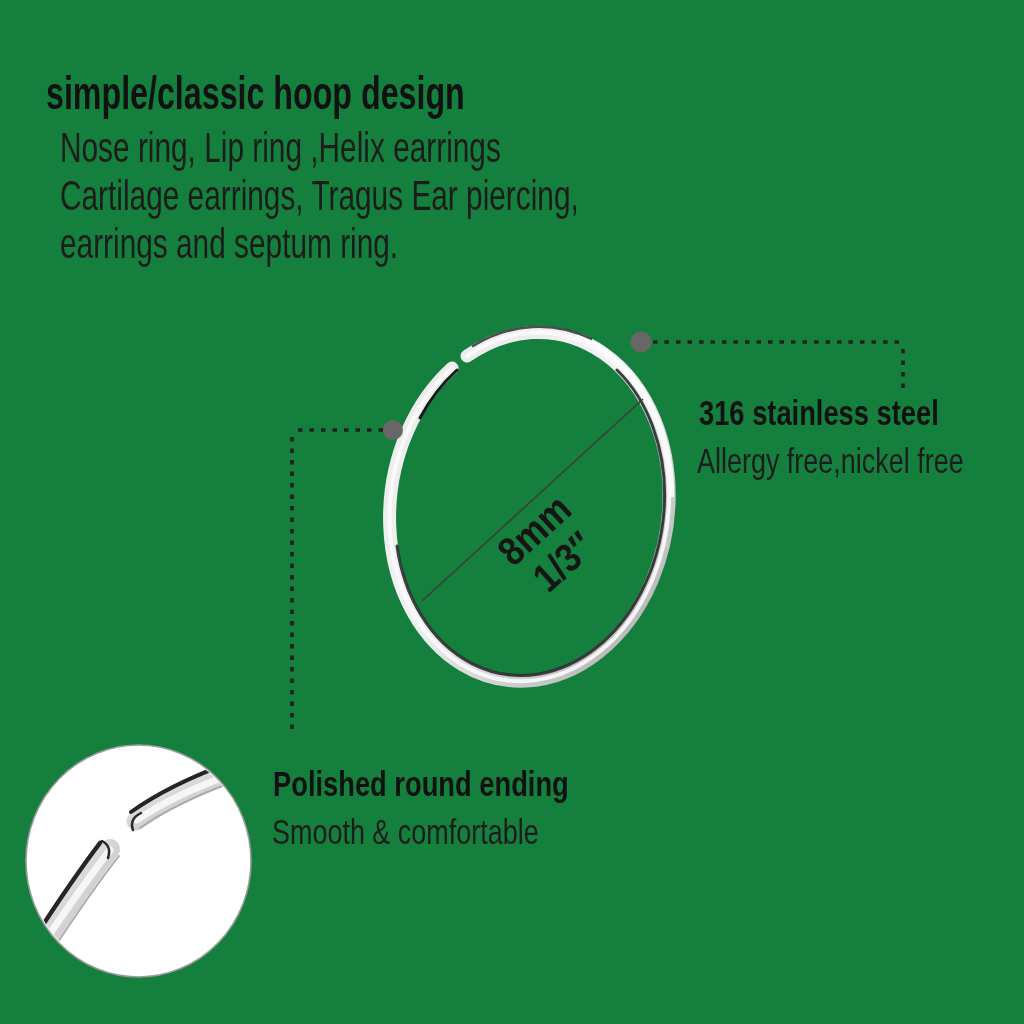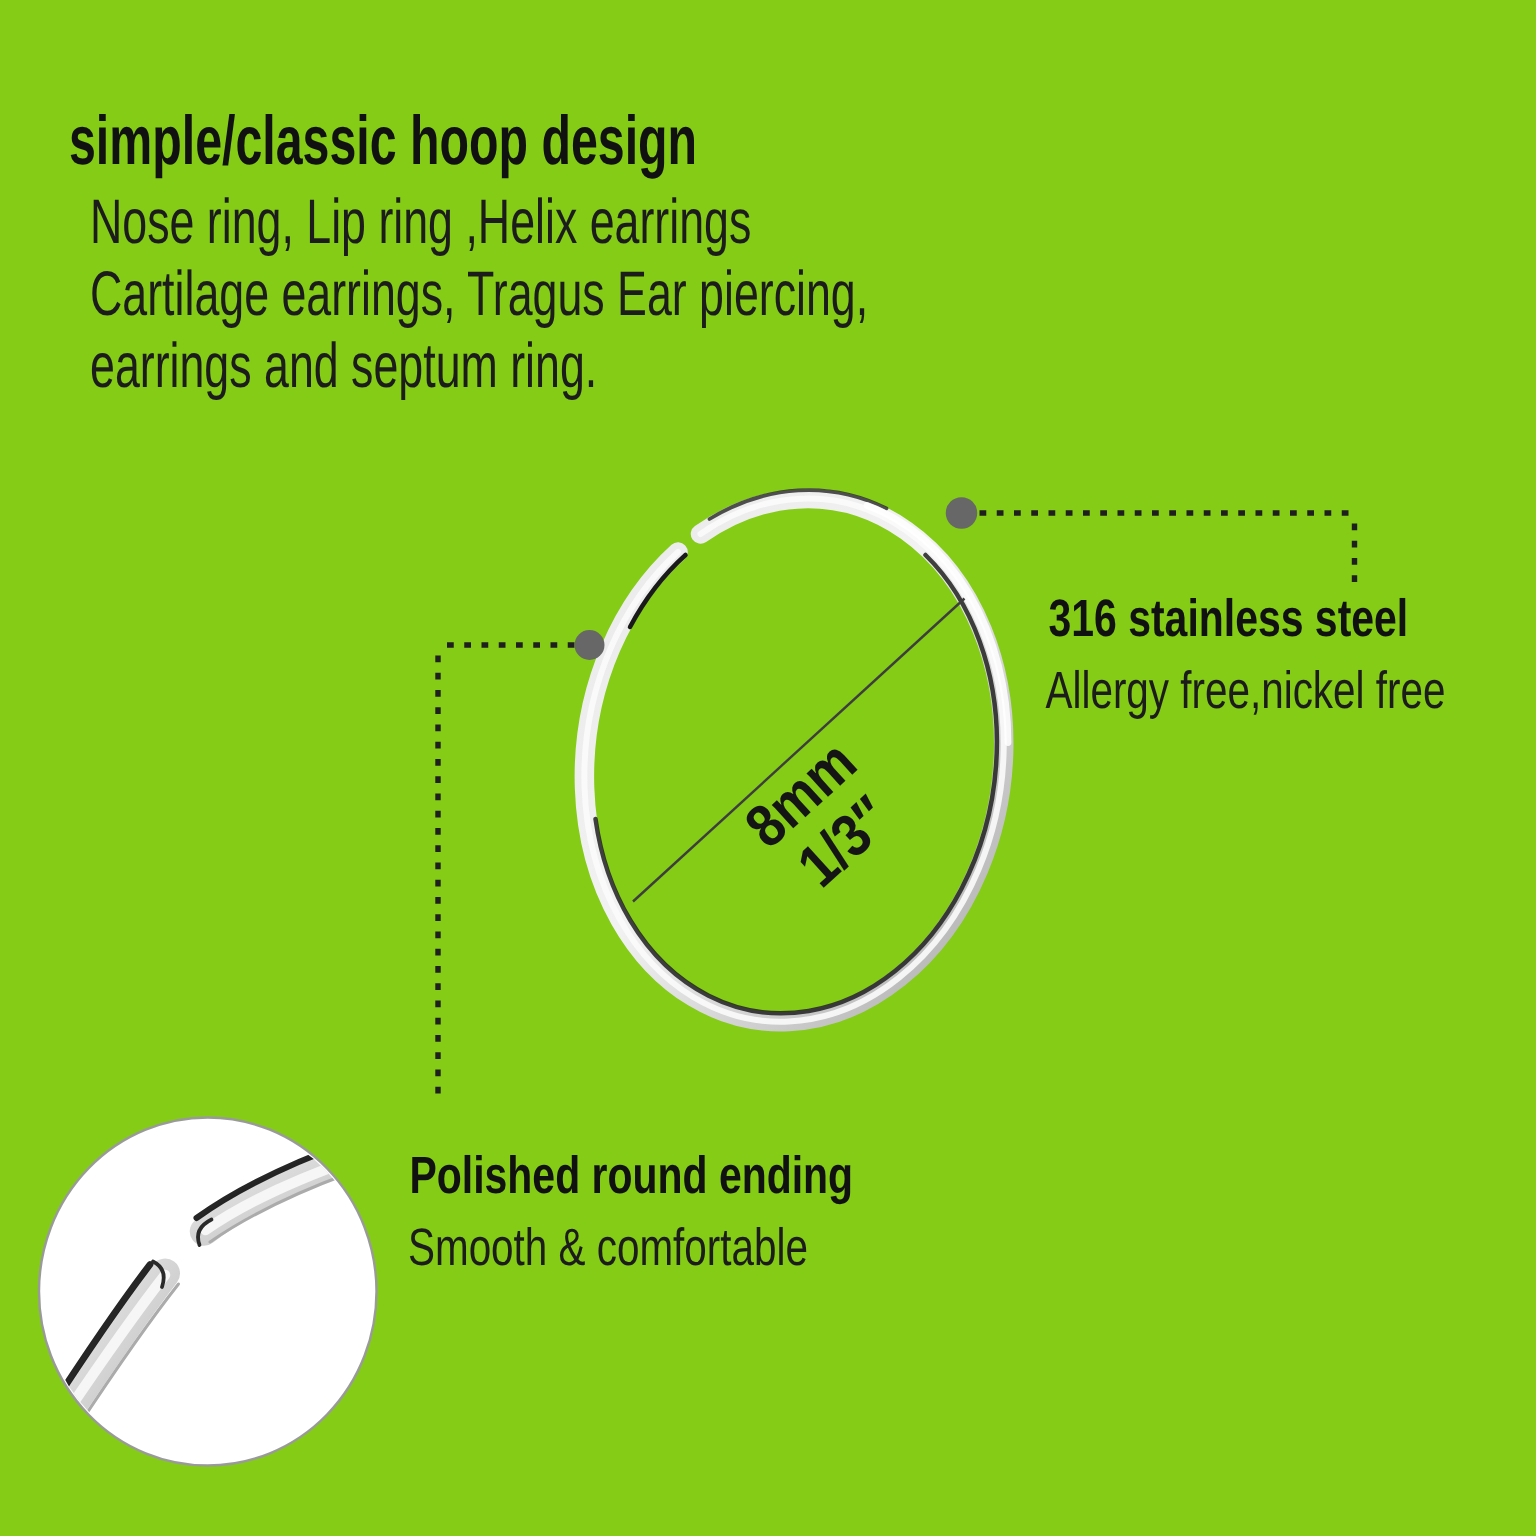--- a/index.html
+++ b/index.html
@@ -1,17 +1,17 @@
 <!DOCTYPE html>
 <html><head>
 <meta charset="utf-8">
 <style>
   html,body{margin:0;padding:0;background:#fff;}
   .canvas{
-    position:relative;width:1024px;height:1024px;background:#84cc16;
+    position:relative;width:1024px;height:1024px;background:#15803d;
     font-family:"Liberation Sans",sans-serif;color:#161616;overflow:hidden;
   }
   .abs{position:absolute;}
   .title{
     left:46px;top:66px;font-size:46px;font-weight:bold;letter-spacing:0px;
     transform:scaleX(0.70);transform-origin:left top;white-space:nowrap;color:#111;
   }
   .desc{
     left:60px;top:124px;font-size:42px;line-height:48px;
     transform:scaleX(0.71);transform-origin:left top;white-space:nowrap;color:#1c1c1c;

